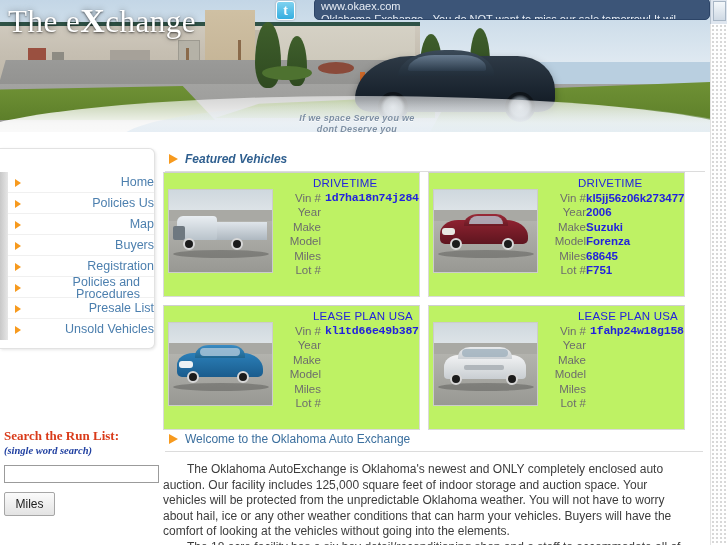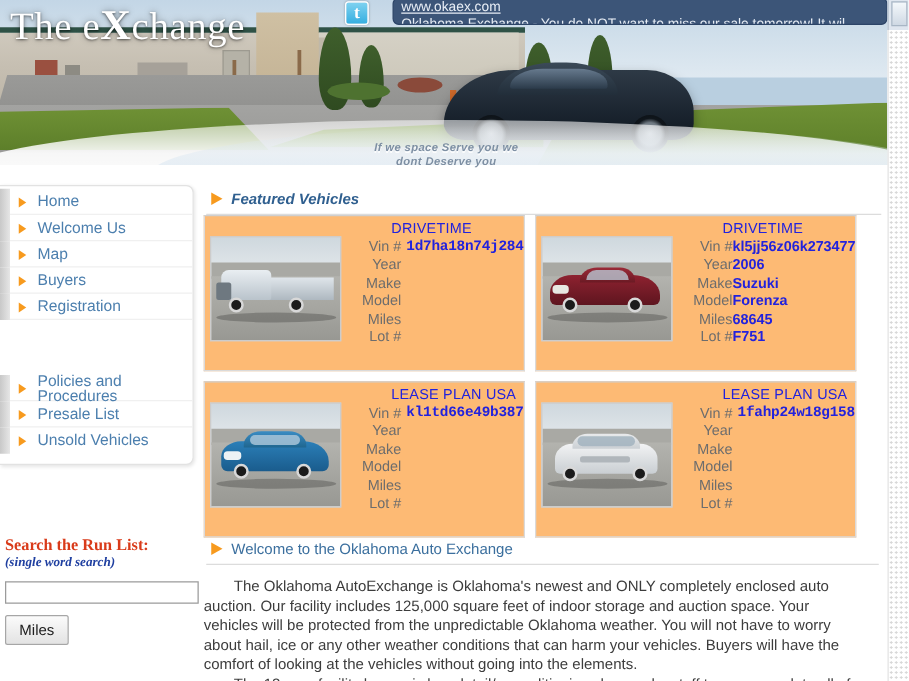--- a/index.html
+++ b/index.html
@@ -170,21 +170,21 @@
   }
   #twitter-tip {
     position: absolute; left: 314px; top: -2px; width: 396px; height: 22px;
     background: #3c5578;
     border: 1px solid #2c4467;
     border-radius: 5px;
     z-index: 8; overflow: hidden;
     color: #e8eef6; font-size: 11px; line-height: 13px;
     padding: 1px 6px 0 6px;
   }
-  #twitter-tip .l1 { display:block; white-space:nowrap;text-decoration:underline; }
+  #twitter-tip .l1 { display:block; white-space:nowrap; }
   #twitter-tip .l2 { display:block; white-space:nowrap; }
 
   
   #scroll-frag {
     position: absolute; right: 0; top: 0; width: 17px; height: 24px;
     background: #dfe6ef; border-left: 1px solid #b6c2cf; z-index: 20;
   }
   #scroll-frag .thumb {
     position:absolute; left: 2px; top: 1px; width: 13px; height: 20px;
     background: linear-gradient(to bottom,#f4f8fb,#cfd9e4);
@@ -199,22 +199,23 @@
   }
 
   
   #nav-panel {
     position: absolute; left: 0; top: 148px; width: 155px;
     background: #ffffff;
     border: 1px solid #e2e2e2;
     border-left: 0;
     border-radius: 0 6px 6px 0;
     box-shadow: 1px 1px 3px rgba(0,0,0,.10);
-    padding: 2px 0 8px 0;
+    padding: 23px 0 8px 0;
     z-index: 5;
+    text-align: right;
   }
   .nav-item {
     position: relative;
     height: 21px;
     line-height: 21px;
     padding-left: 30px;
     font-size: 12.5px;
     color: #4c7fae;
     border-bottom: 1px solid #f0f0f0;
     cursor: pointer;
@@ -228,21 +229,21 @@
   .nav-item .arw {
     position: absolute; left: 15px; top: 7px;
     width: 0; height: 0;
     border-left: 6px solid #f79a1e;
     border-top: 4px solid transparent;
     border-bottom: 4px solid transparent;
   }
   .nav-item.two-line { height: 21px; }
   .nav-item.two-line .lbl {
     display: block; white-space: normal; width: 110px; line-height: 12px;
-    position: relative; top: -1px; margin-top: 44px;
+    position: relative; top: -1px;
   }
 
   
   #main {
     position: absolute; left: 163px; top: 148px; width: 545px;
   }
   .section-head {
     display: flex; align-items: center; gap: 7px;
     padding: 4px 0 4px 6px;
   }
@@ -261,21 +262,21 @@
 
   #vehicle-grid {
     display: flex; flex-wrap: wrap;
     width: 545px;
     gap: 0px;
   }
   .vcard {
     width: 257px; height: 125px;
     border: 1px solid #dadada;
     border-top: 1px solid #cfcfcf;
-    background: #fdba74;
+    background: #bef264;
     margin: 0 8px 8px 0;
     position: relative;
     display: flex;
     overflow: hidden;
   }
   .vcard .thumb {
     width: 105px; height: 84px;
     margin: 16px 0 0 4px;
     flex: none;
     background: #d6d6d6;
@@ -439,21 +440,21 @@
 
   <div id="nav-panel">
     <div class="nav-item">
       <span class="edge"></span>
       <span class="arw"></span>
       <span class="lbl">Home</span>
     </div>
     <div class="nav-item">
       <span class="edge"></span>
       <span class="arw"></span>
-      <span class="lbl">Welcome Us</span>
+      <span class="lbl">Policies Us</span>
     </div>
     <div class="nav-item">
       <span class="edge"></span>
       <span class="arw"></span>
       <span class="lbl">Map</span>
     </div>
     <div class="nav-item">
       <span class="edge"></span>
       <span class="arw"></span>
       <span class="lbl">Buyers</span>

